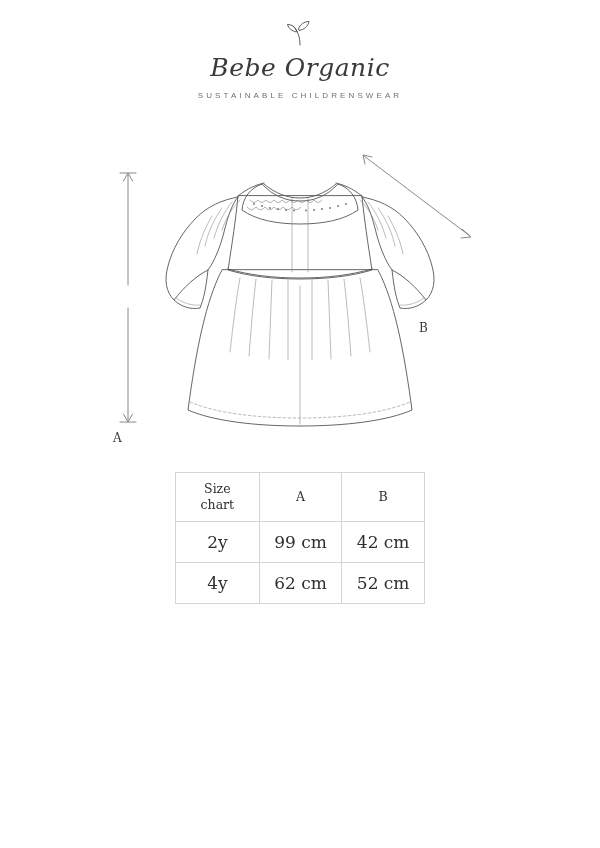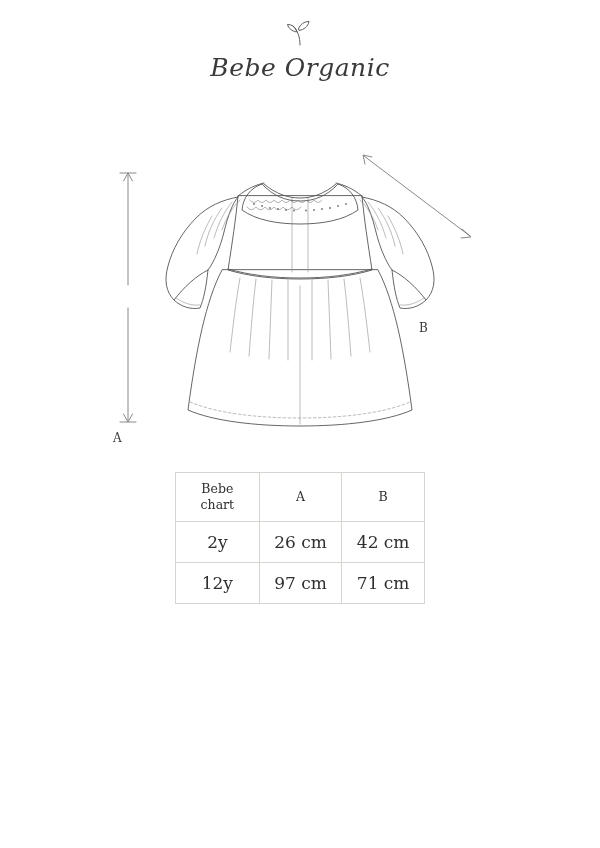--- a/index.html
+++ b/index.html
@@ -94,20 +94,21 @@
 </head>
 <body>
 
 <div class="brand">
   <svg class="leaf-mark" viewBox="0 0 34 30">
     <path d="M17 27 C17 19, 15 13, 10 8" fill="none" stroke="#4a4a4a" stroke-width="0.9" stroke-linecap="round"></path>
     <path d="M13.5 14 C9 13, 5.5 10.5, 4.5 6.5 C9 6.5, 12.5 9, 13.8 13.6 Z" fill="none" stroke="#4a4a4a" stroke-width="0.9"></path>
     <path d="M15.5 11 C17 6.5, 21 3.5, 26 3.5 C25 8.5, 21 11.8, 16 12.4 Z" fill="none" stroke="#4a4a4a" stroke-width="0.9"></path>
   </svg>
   <div class="brand-name">Bebe Organic</div>
+  <div class="brand-sub">SUSTAINABLE CHILDRENSWEAR</div>
 </div>
 
 <div class="illus">
   <svg width="600" height="320" viewBox="0 0 600 320">
     <g fill="none" stroke="#555555" stroke-width="0.9" stroke-linejoin="round" stroke-linecap="round">
 
       <g stroke="#6b6b6b" stroke-width="0.8">
         <line x1="128" y1="35" x2="128" y2="145"></line>
         <line x1="128" y1="168" x2="128" y2="280"></line>
         <polyline points="123.5,41 128,33 132.5,41" fill="none"></polyline>
@@ -226,32 +227,32 @@
   </svg>
 
   <span class="dim-label dim-a">A</span>
   <span class="dim-label dim-b">B</span>
 </div>
 
 <table class="size-table">
   <thead>
     <tr>
       <th class="col-size">
-        <span class="hdr-stack">Bebe</span>
+        <span class="hdr-stack">Size</span>
         <span class="hdr-stack">chart</span>
       </th>
       <th class="col-a">A</th>
       <th class="col-b">B</th>
     </tr>
   </thead>
   <tbody>
     <tr>
       <td>2y</td>
-      <td>26 cm</td>
+      <td>99 cm</td>
       <td>42 cm</td>
     </tr>
     <tr>
-      <td>12y</td>
-      <td>97 cm</td>
-      <td>71 cm</td>
+      <td>4y</td>
+      <td>62 cm</td>
+      <td>52 cm</td>
     </tr>
   </tbody>
 </table>
 
 </body></html>

